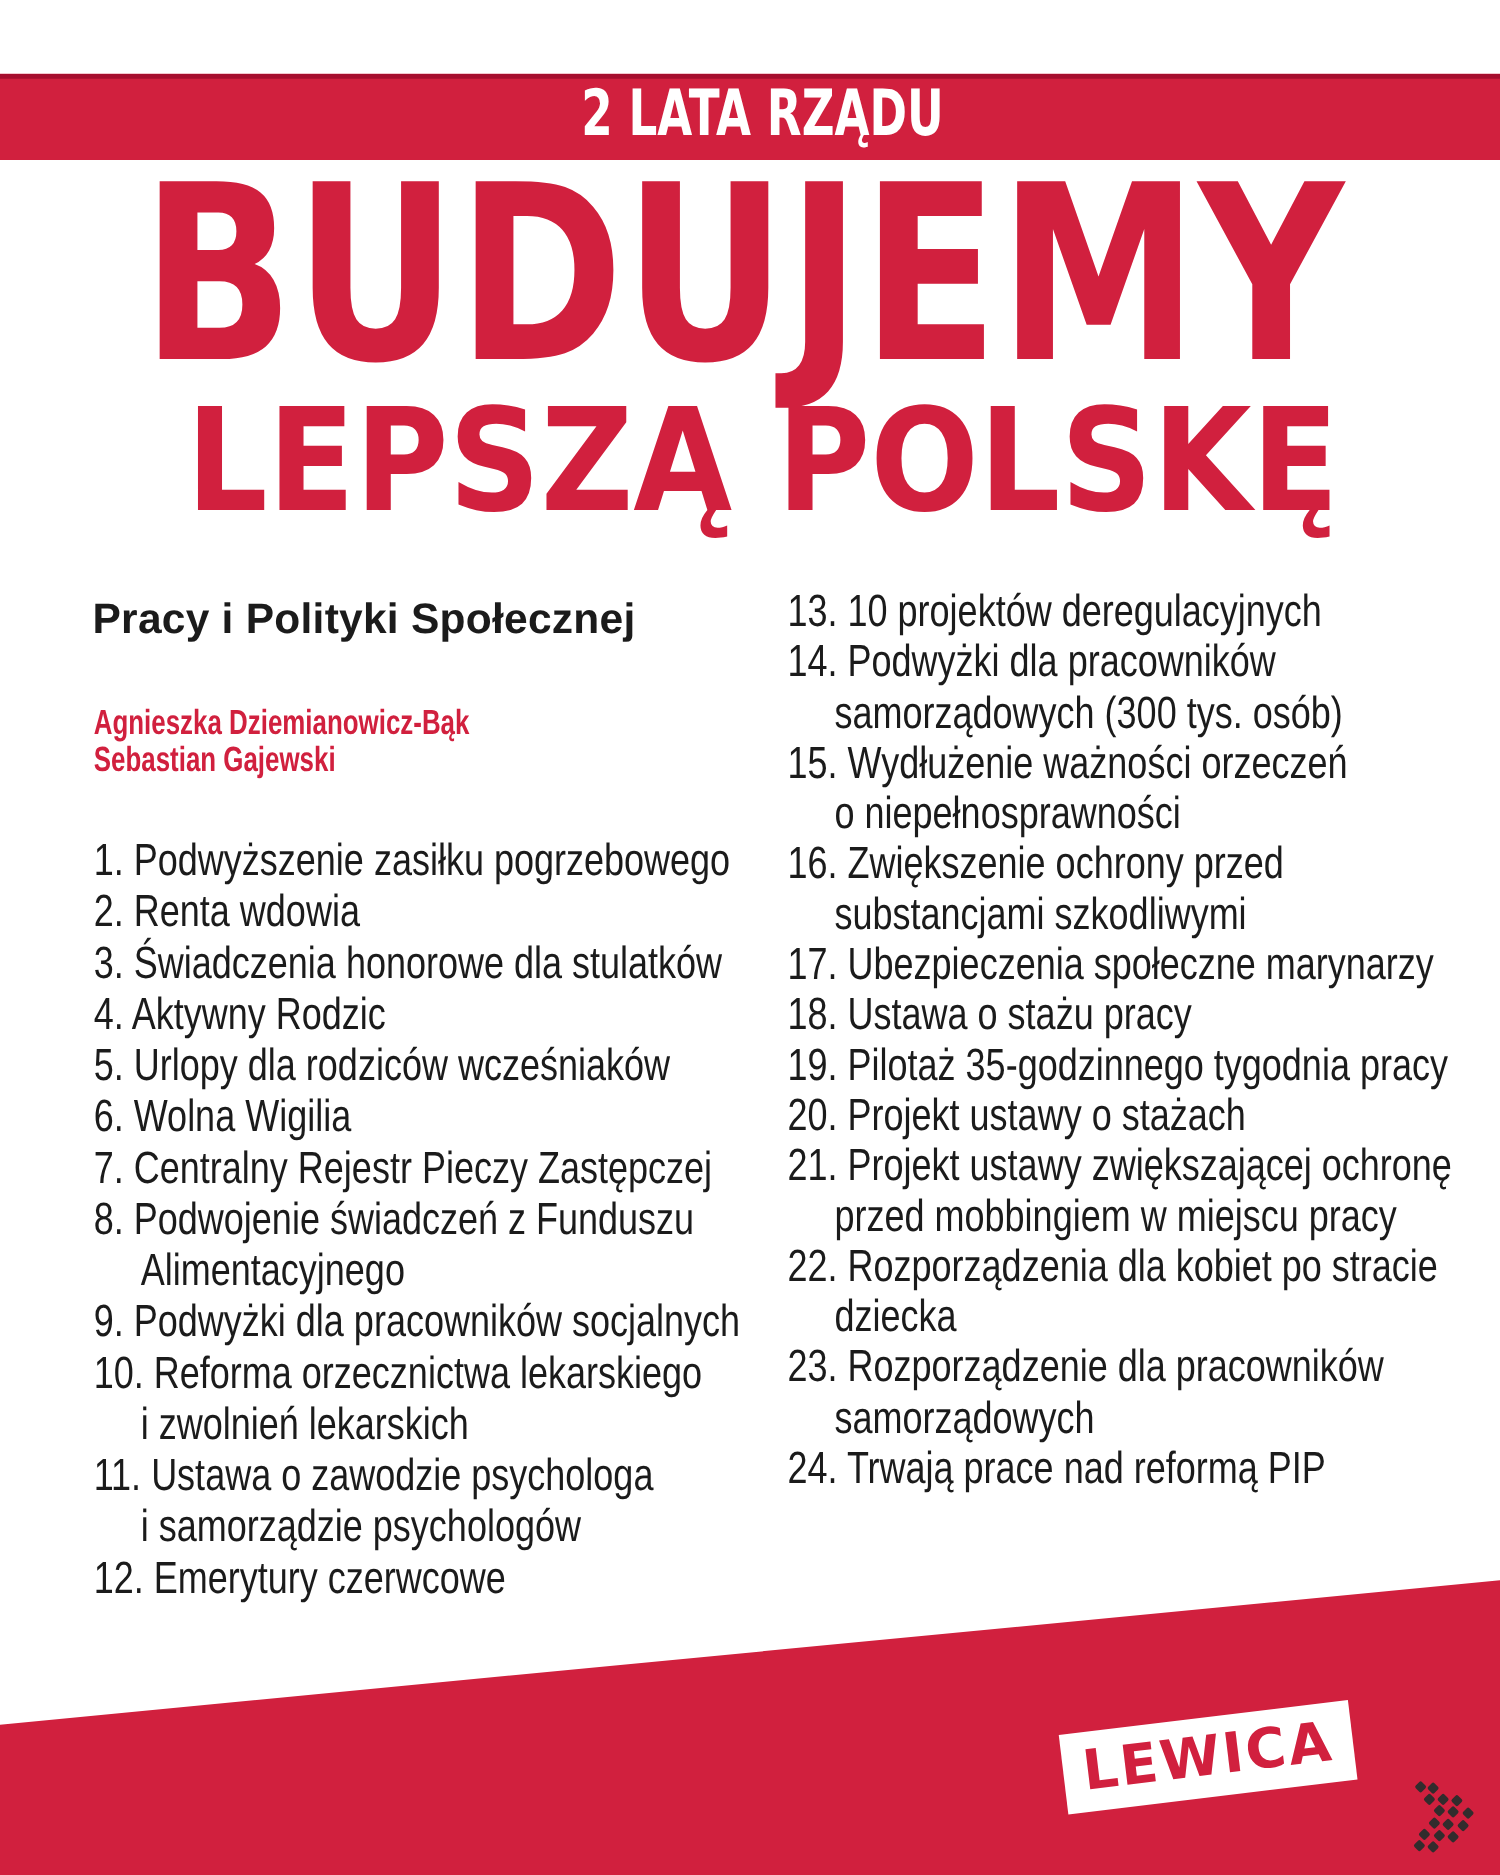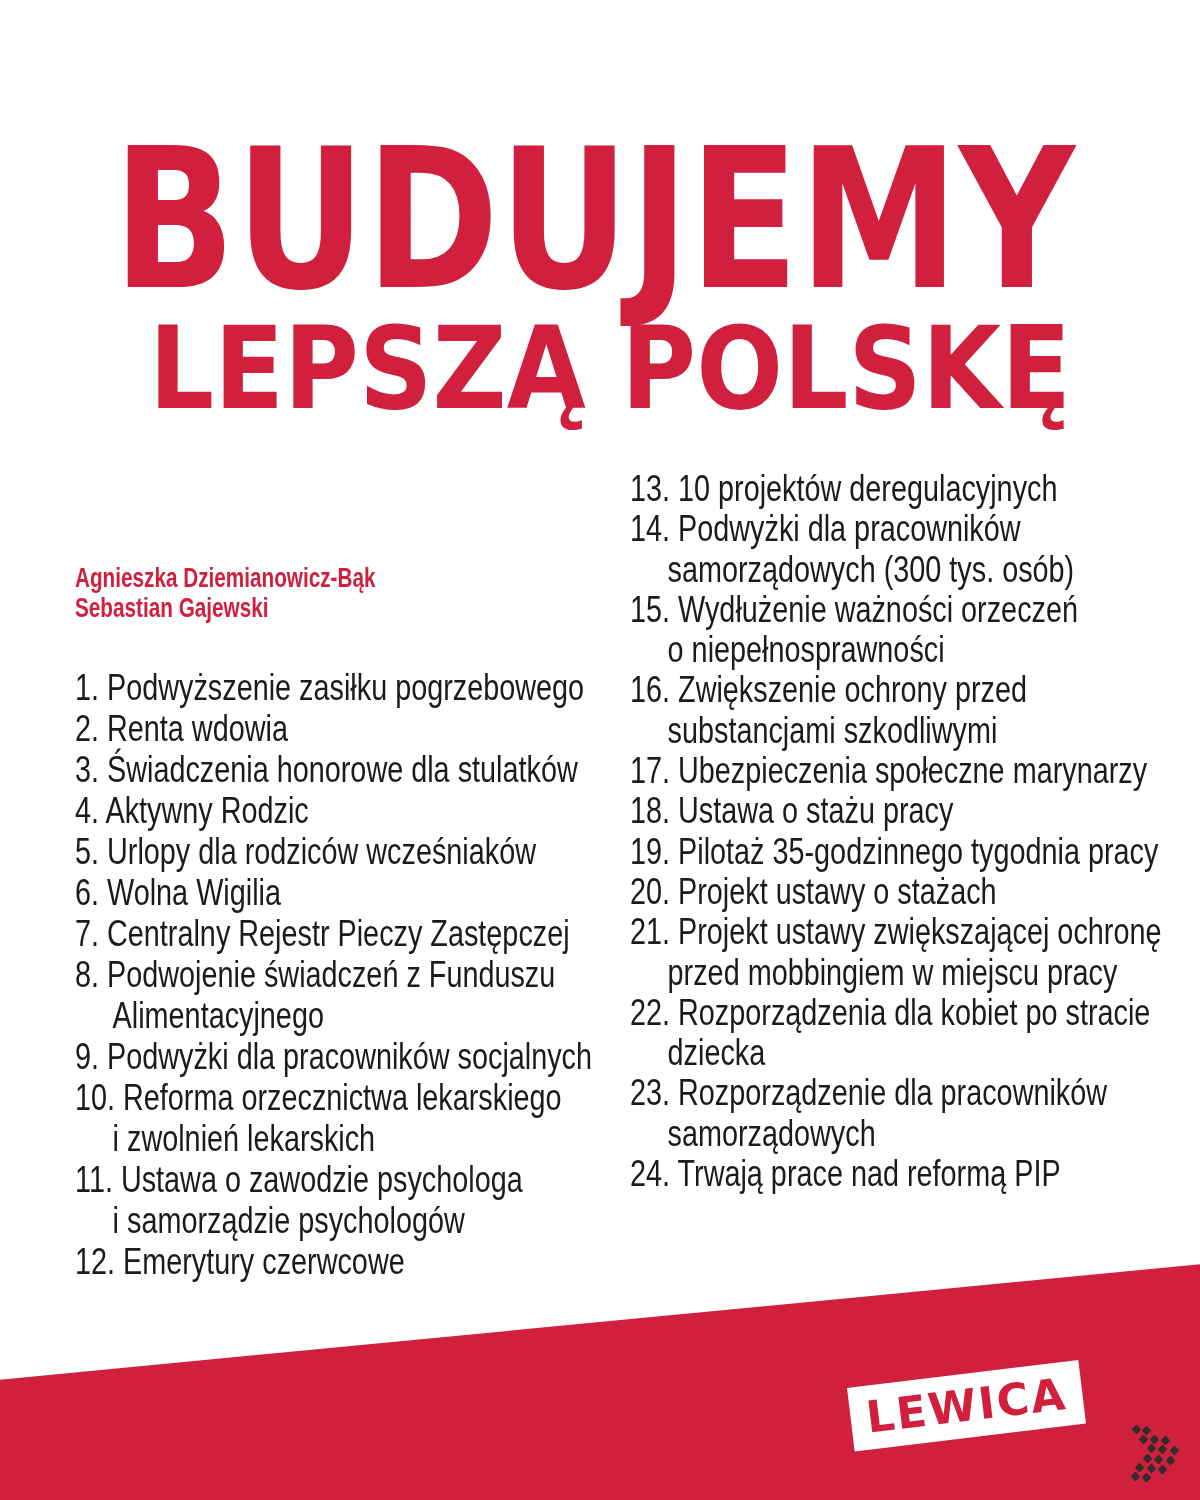--- a/index.html
+++ b/index.html
@@ -72,27 +72,33 @@
   .dots i{
     position:absolute;width:7px;height:7px;border-radius:1.5px;
     background:var(--dot,#322C2D);transform:rotate(45deg);display:block;
   }
 </style>
 </head>
 <body>
 
 <div class="page">
 
+  <div class="topband">
+    <svg viewBox="0 0 1200 69">
+      <text class="banner-text" x="610" y="49" text-anchor="middle" textLength="290" lengthAdjust="spacingAndGlyphs">2 LATA RZĄDU</text>
+    </svg>
+  </div>
 
   <svg class="title-svg" viewBox="0 0 1200 470">
     <text class="t1" x="594" y="287" text-anchor="middle" textLength="962" lengthAdjust="spacingAndGlyphs">BUDUJEMY</text>
     <text class="t2" x="610" y="408" text-anchor="middle" textLength="922" lengthAdjust="spacingAndGlyphs">LEPSZĄ POLSKĘ</text>
   </svg>
 
   <div class="ministry">
+    <div>Pracy i Polityki Społecznej</div>
   </div>
 
   <div class="ministers">
     <div>Agnieszka Dziemianowicz-Bąk</div>
     <div>Sebastian Gajewski</div>
   </div>
 
   <div class="col col-left">
       <div>
         <div>1. Podwyższenie zasiłku pogrzebowego</div>

